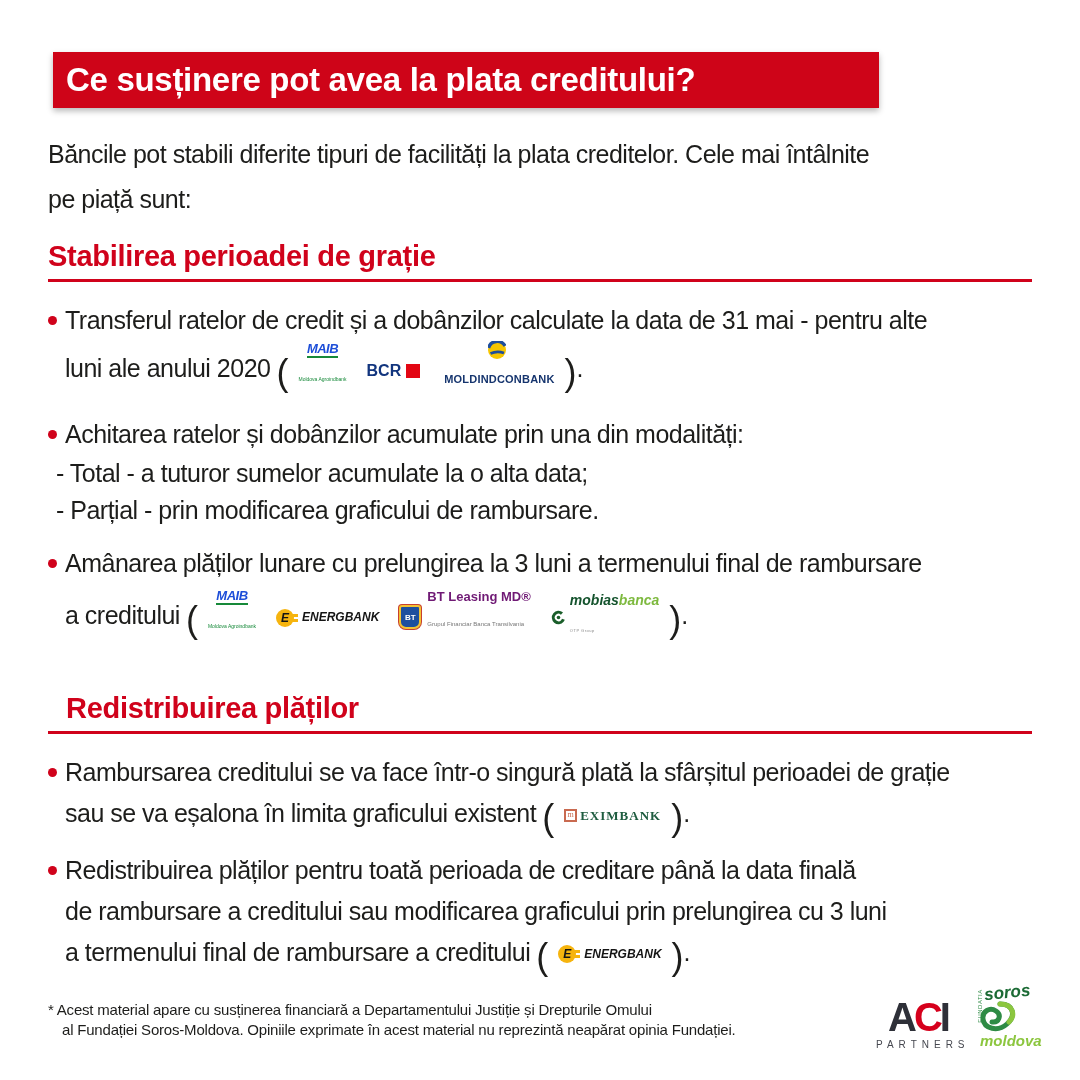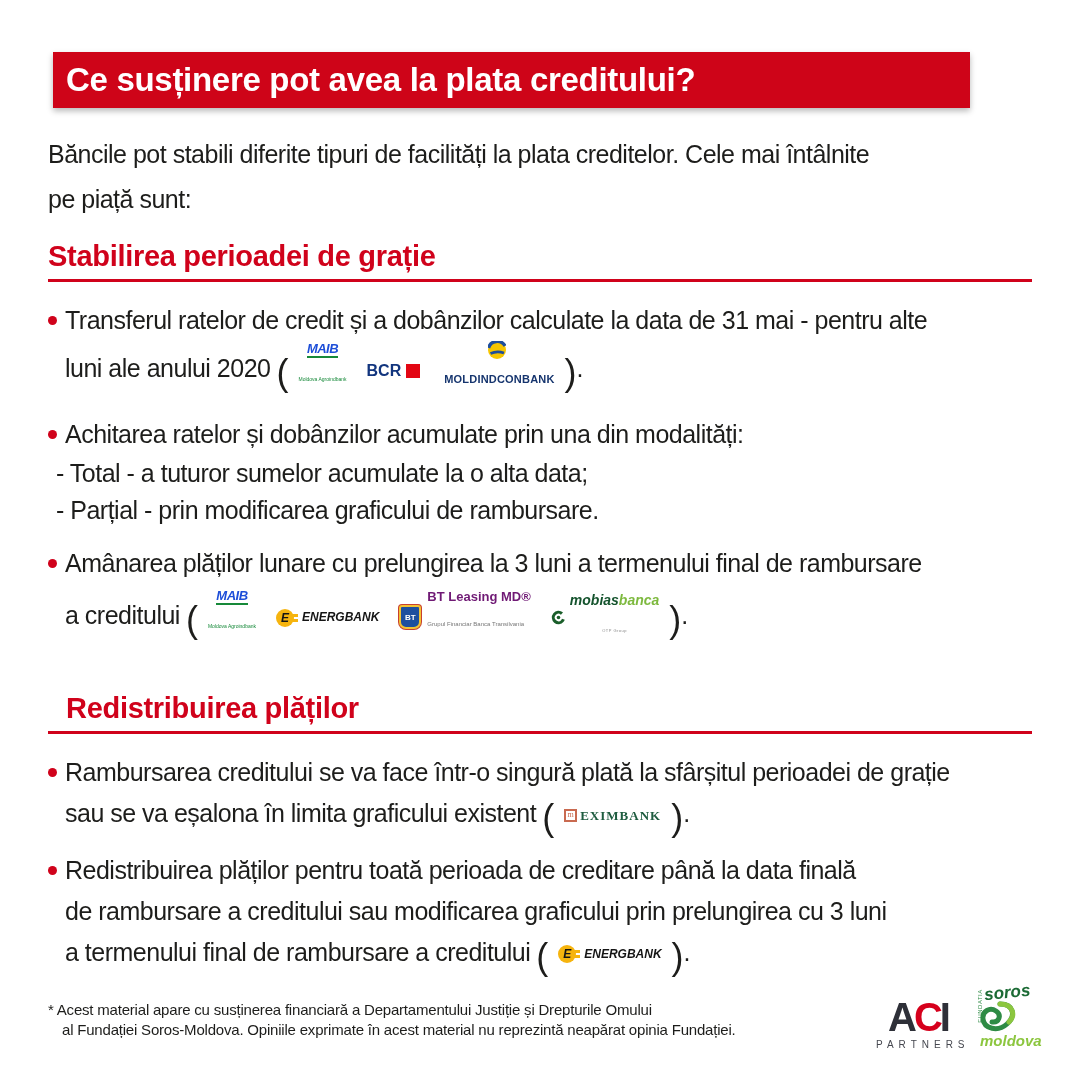--- a/index.html
+++ b/index.html
@@ -3,21 +3,21 @@
 <meta charset="utf-8">
 <style>
   html,body{margin:0;padding:0;background:#e8e8e8;}
   .canvas{
     position:relative;width:1080px;height:1080px;background:#ffffff;
     font-family:"Liberation Sans",sans-serif;color:#1d1d1b;overflow:hidden;
     margin:0 auto;
   }
   
   .banner{
-    position:absolute;left:53px;top:52px;width:917px;height:56px;
+    position:absolute;left:53px;top:52px;width:826px;height:56px;
     background:#ce0418;display:flex;align-items:center;padding-left:13px;
     box-sizing:border-box;box-shadow:0 3px 6px rgba(0,0,0,.28);
   }
   .banner h1{
     margin:0;color:#ffffff;font-size:33px;font-weight:700;letter-spacing:-.3px;
   }
   
   .content{position:absolute;left:48px;top:132px;width:984px;}
   .tline{white-space:nowrap;}
   .intro{font-size:25px;line-height:45px;letter-spacing:-.5px;}
@@ -73,21 +73,21 @@
   .bt-shield{
     width:18px;height:20px;background:#1d4f9e;color:#fff;font-weight:800;font-size:8px;
     display:inline-flex;align-items:center;justify-content:center;
     border:2px solid #f2c233;border-radius:3px 3px 7px 7px;box-shadow:0 0 0 1px #c8402f;
   }
   .bt-texts{display:inline-flex;flex-direction:column;margin-left:6px;}
   .bt-name{font-family:Liberation Sans, sans-serif;font-weight:700;font-size:13px;color:#701a75;line-height:1.1;}
   .bt-sub{font-size:6px;color:#777;white-space:nowrap;}
   
   .mobias{align-items:center;}
-  .mobias-words{display:inline-flex;flex-direction:column;align-items:center;margin-left:4px;}
+  .mobias-words{display:inline-flex;flex-direction:column;align-items:flex-start;margin-left:4px;}
   .mobias-row{line-height:1;}
   .mobias-dark{font-style:italic;font-weight:800;font-size:14px;color:#14532d;}
   .mobias-light{font-style:italic;font-weight:700;font-size:14px;color:#7db93e;}
   .mobias-sub{font-size:4px;color:#8a8a8a;margin-top:1px;letter-spacing:.5px;}
   
   .exim{align-items:center;}
   .exim-icon{
     width:13px;height:13px;border:2px solid #c96a50;color:#c96a50;font-size:8px;
     font-family:"Liberation Serif",serif;display:inline-flex;align-items:center;
     justify-content:center;line-height:1;box-sizing:border-box;

